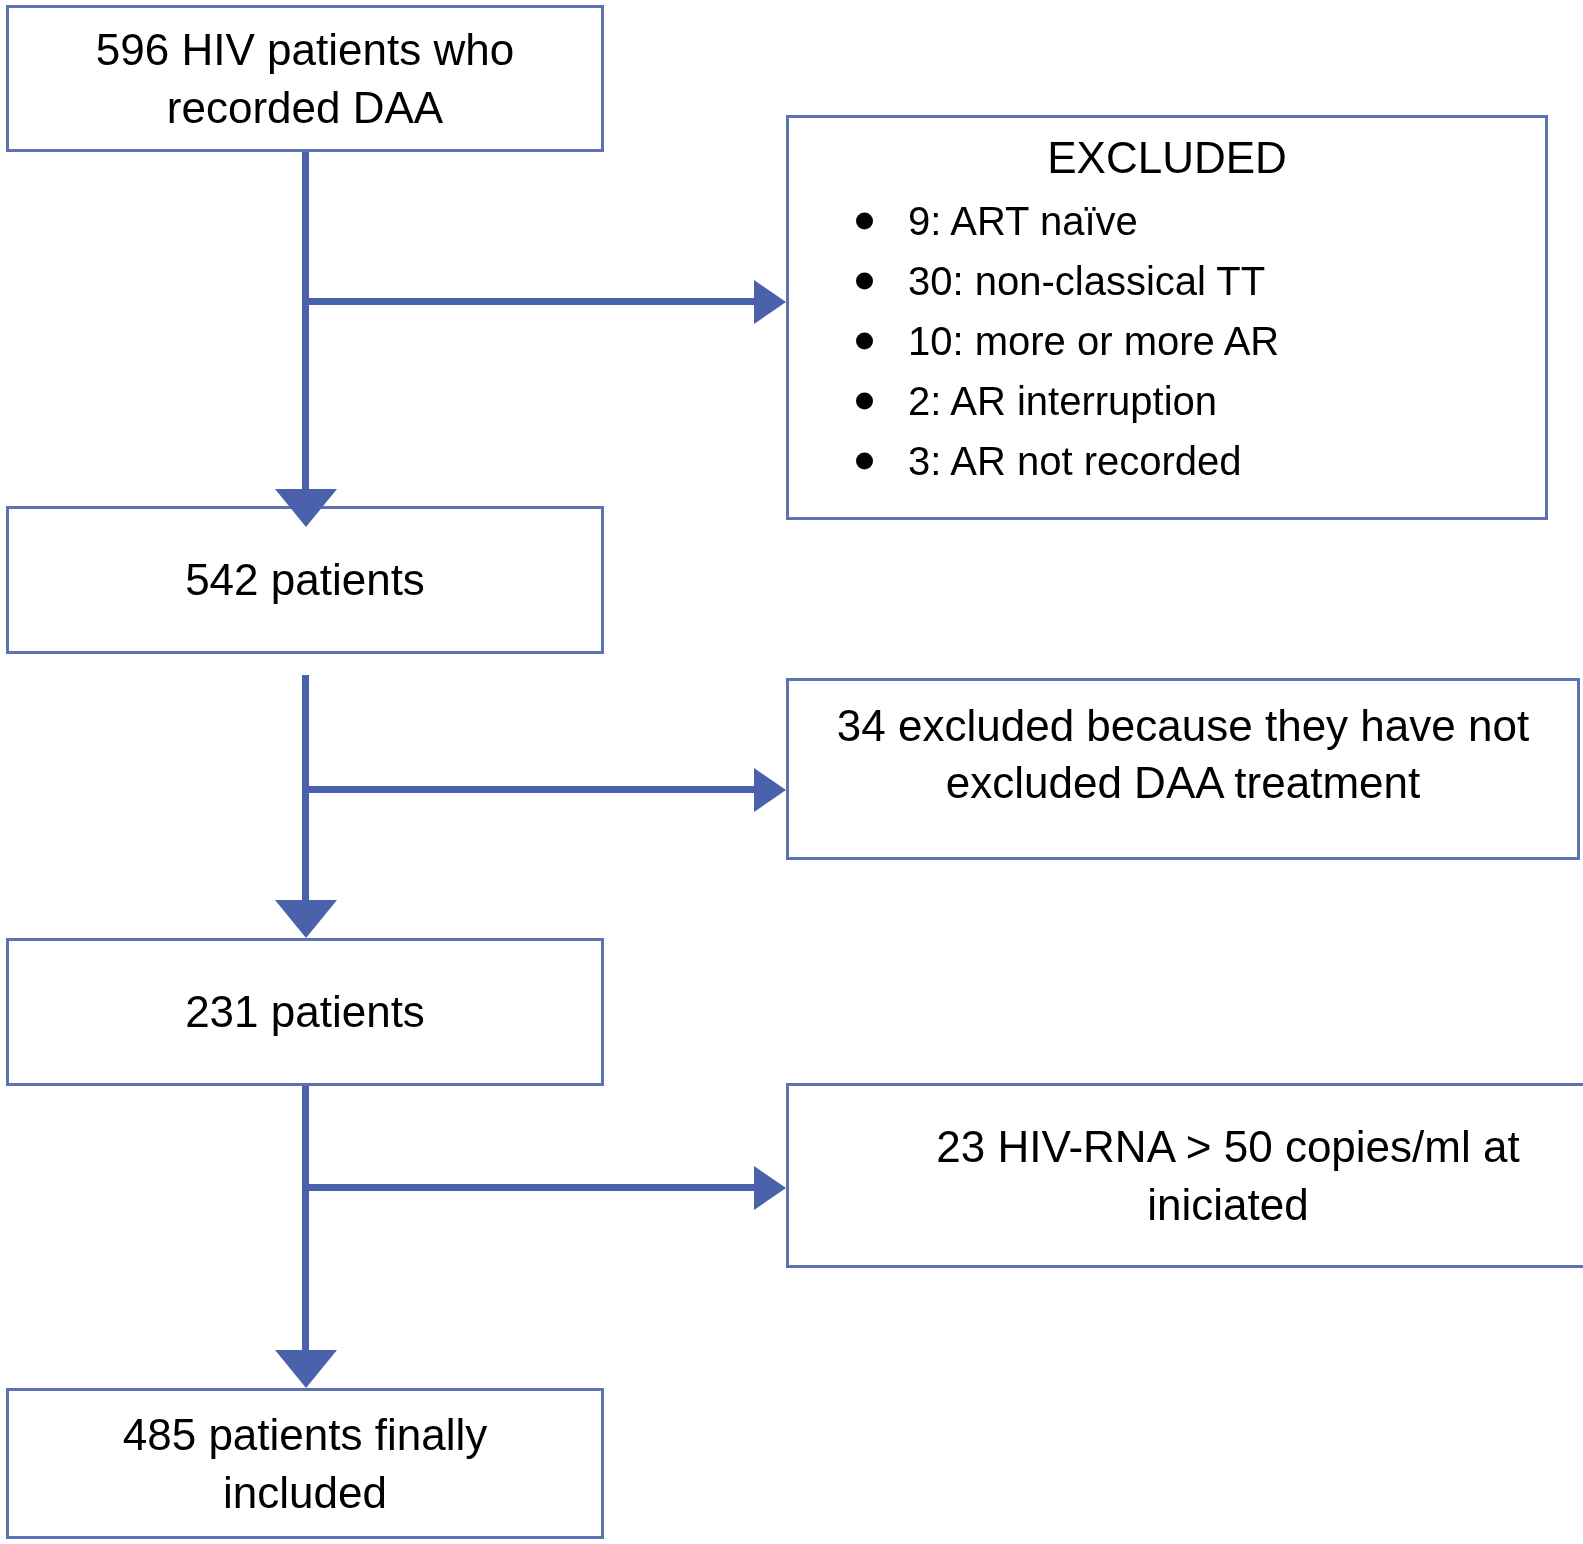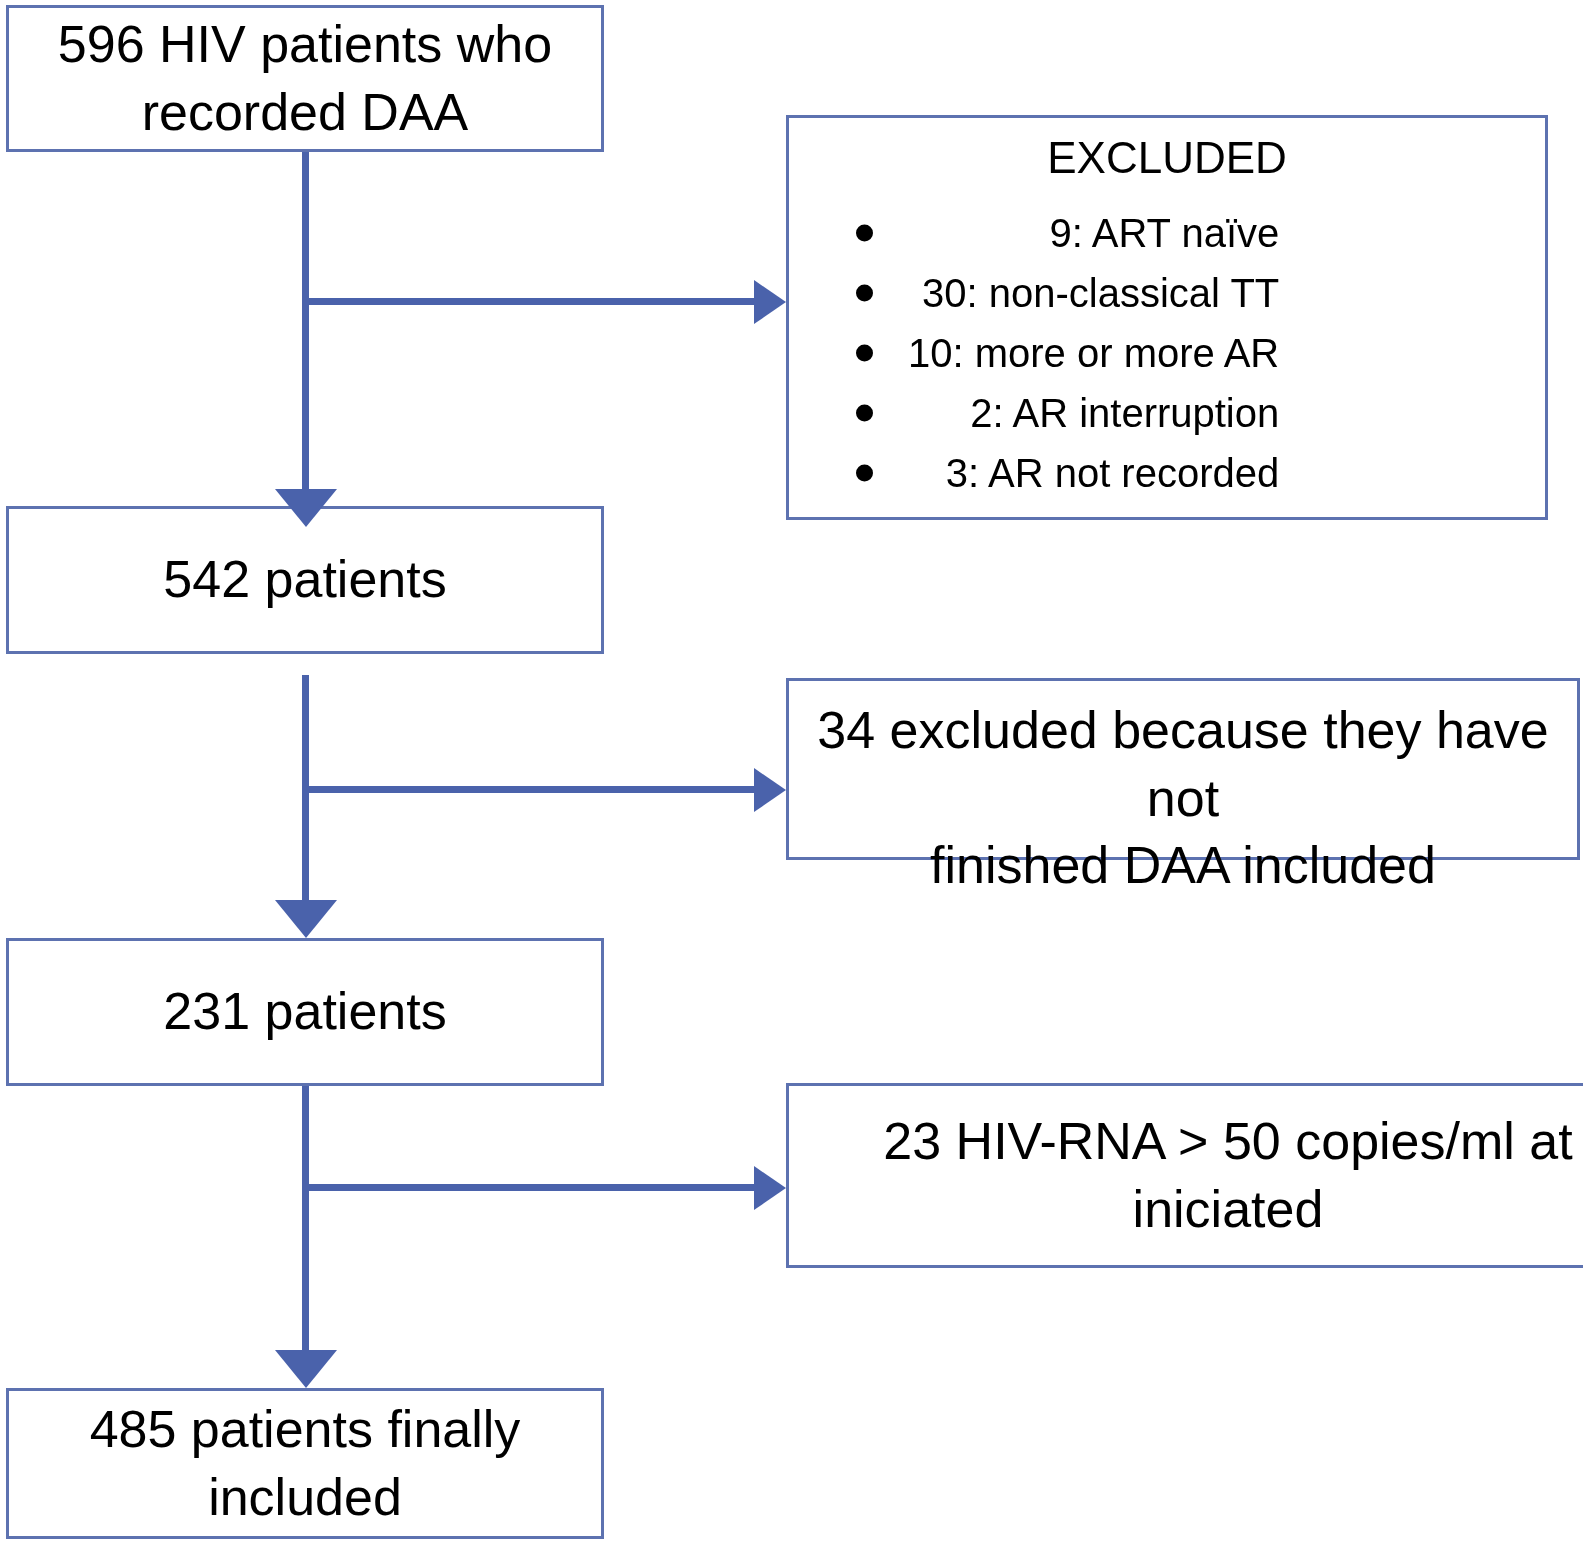--- a/index.html
+++ b/index.html
@@ -21,35 +21,35 @@
     position:absolute;
     box-sizing:border-box;
     border:3px solid var(--border);
     background:var(--bg);
     display:flex;
     flex-direction:column;
     align-items:center;
     justify-content:center;
     text-align:center;
   }
-  .box .line{font-size:52px;line-height:1.3;}
+  .box .line{font-size:44px;line-height:1.3;}
   .box.top-align{justify-content:flex-start;padding-top:16px;}
   
   .b-initial{left:6px;top:5px;width:598px;height:147px;}
   .b-542{left:6px;top:506px;width:598px;height:148px;}
   .b-508{left:6px;top:938px;width:598px;height:148px;}
   .b-final{left:6px;top:1388px;width:598px;height:151px;}
   
   .b-excluded{left:786px;top:115px;width:762px;height:405px;justify-content:flex-start;padding-top:10px;}
   .b-34{left:786px;top:678px;width:794px;height:182px;}
   .b-rna{left:786px;top:1083px;width:884px;height:185px;}
   .excluded-title{font-size:44px;line-height:1.2;margin-top:4px;}
   .excluded-list{
-    list-style:none;margin:18px 0 0 75px;padding:0;
-    align-self:flex-start;text-align:right;
+    list-style:none;margin:6px 0 0 75px;padding:0;
+    align-self:flex-start;text-align:left;
   }
   .excluded-list li{
     position:relative;
     padding-left:44px;
     font-size:40px;
     line-height:60px;
   }
   .excluded-list li::before{
     content:"";
     position:absolute;left:-8px;top:50%;
@@ -107,21 +107,21 @@
       <li>9: ART naïve</li>
       <li>30: non-classical TT</li>
       <li>10: more or more AR</li>
       <li>2: AR interruption</li>
       <li>3: AR not recorded</li>
     </ul>
   </div>
 
   <div class="box b-34 top-align">
     <div class="line">34 excluded because they have not</div>
-    <div class="line">finished DAA included</div>
+    <div class="line">excluded DAA treatment</div>
   </div>
 
   <div class="box b-rna">
     <div class="line">23 HIV-RNA &gt; 50 copies/ml at</div>
     <div class="line">iniciated</div>
   </div>
 
   <div class="vline v1"></div>
   <div class="ah ah-down ah-v1"></div>
   <div class="hline h1"></div>

